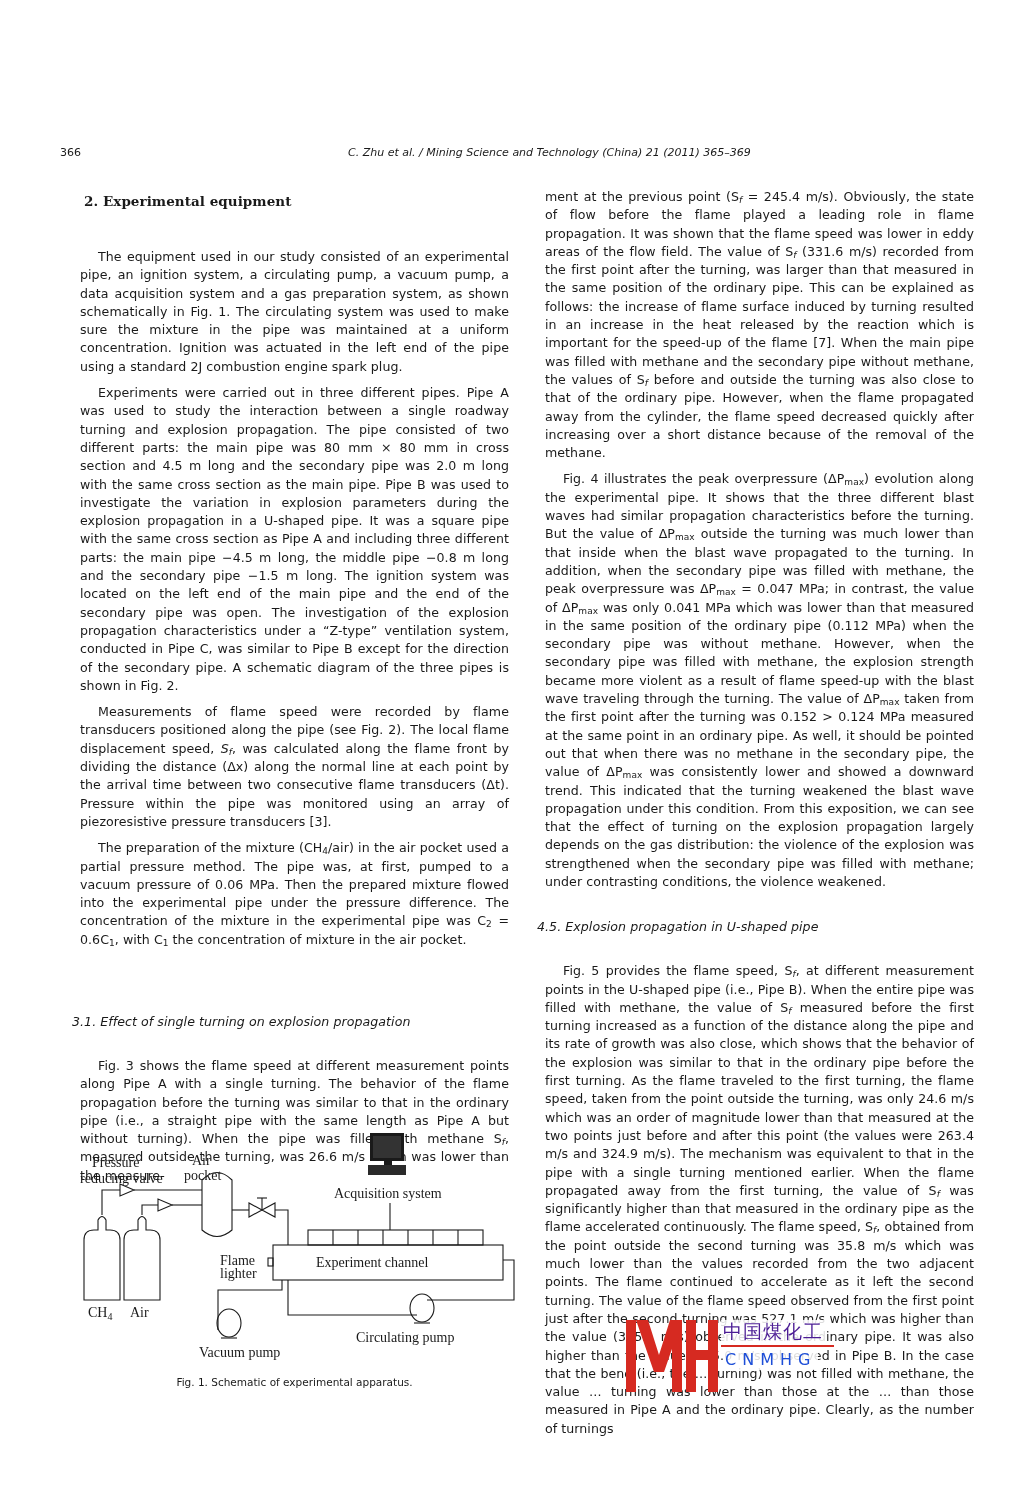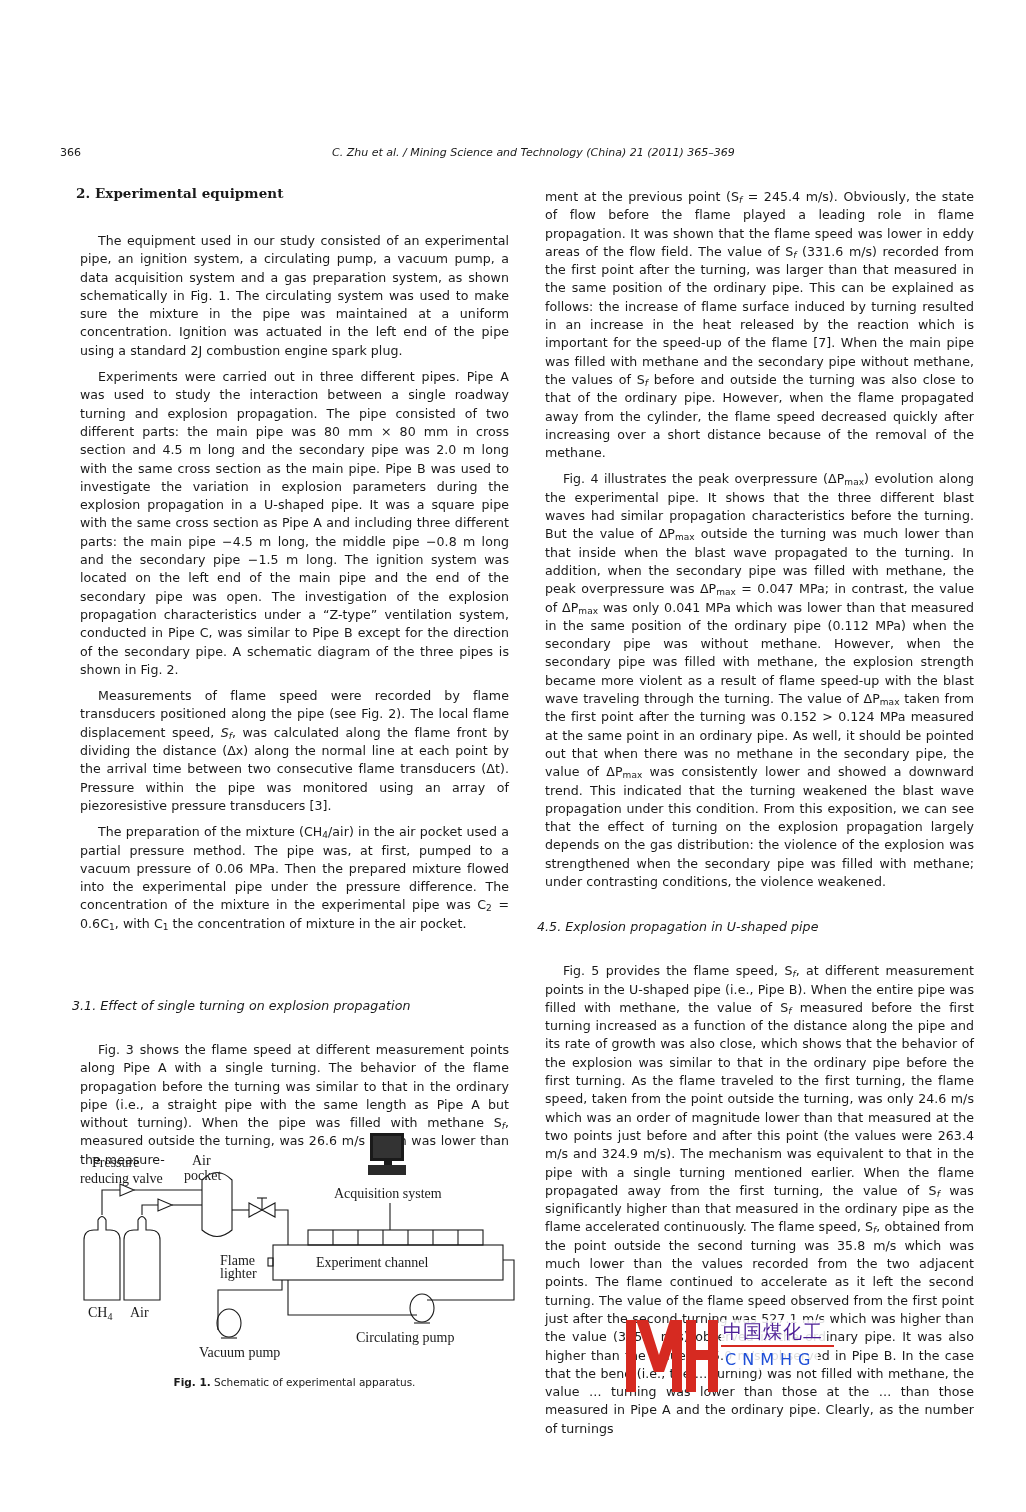--- a/index.html
+++ b/index.html
@@ -1,36 +1,36 @@
 <!DOCTYPE html>
 <html><head>
 <meta charset="utf-8">
 <style>
   html, body { margin: 0; padding: 0; background: #ffffff; }
   body { width: 1026px; height: 1512px; position: relative; overflow: hidden; color: #1a1a1a; font-family: "DejaVu Sans", "Liberation Sans", sans-serif; }
   .page { position: absolute; left: 0; top: 0; width: 1026px; height: 1512px; }
   .running-head { position: absolute; top: 146px; left: 60px; width: 920px; height: 18px; font-size: 11px; }
   .page-no { position: absolute; left: 0; top: 0; }
-  .journal-ref { position: absolute; left: 272px; top: 0; font-style: italic; }
+  .journal-ref { position: absolute; left: 288px; top: 0; font-style: italic; }
   .col { position: absolute; top: 180px; width: 445px; font-size: 12.6px; line-height: 18.3px; text-align: justify; letter-spacing: 0.05px; }
   .col.left { left: 72px; }
   .col.right { left: 537px; }
   .col p { margin: 8px; text-indent: 18px; }
   .col p.noindent { text-indent: 0; }
-  h2.sec { font-size: 13.5px; font-weight: bold; margin: 4px; line-height: 18px; font-family: "DejaVu Serif", "Liberation Serif", serif; }
+  h2.sec { font-size: 13.5px; font-weight: bold; margin: 12px; line-height: 18px; font-family: "DejaVu Serif", "Liberation Serif", serif; }
   h3.sub { font-size: 12.6px; font-style: italic; font-weight: normal; margin: 0; line-height: 18px; }
   .gap-s { height: 18px; }
   .gap-m { height: 19px; }
   sub { font-size: 9px; line-height: 0; vertical-align: -2px; }
   i.v { font-style: italic; }
   .figure { position: absolute; left: 72px; top: 1125px; width: 445px; height: 270px; }
   .figure svg { position: absolute; left: 0; top: 0; }
   .fig-label { font-family: "Liberation Serif", "DejaVu Serif", serif; font-size: 14px; fill: #1a1a1a; }
   .caption { position: absolute; left: 0; top: 251px; width: 445px; text-align: center; font-size: 10.5px; }
-  .caption b { font-weight: bold; margin-top: 9px; }
+  .caption b { font-weight: normal; margin-top: 9px; }
   .watermark { position: absolute; left: 626px; top: 1320px; width: 215px; height: 72px; }
   .wm-cn { position: absolute; left: 95px; top: 0; font-size: 19px; color: #4c1d95; letter-spacing: 1px; background: rgba(255,255,255,0.85); line-height: 22px; padding: 0 2px; }
   .wm-line { position: absolute; left: 95px; top: 25px; width: 113px; height: 2px; background: #d62a21; }
   .wm-en { position: absolute; left: 97px; top: 30px; font-size: 16px; color: #1d4ed8; letter-spacing: 6px; background: rgba(255,255,255,0.85); line-height: 20px; padding: 0 2px; }
 </style>
 </head>
 <body>
 
 <div class="page">
 

